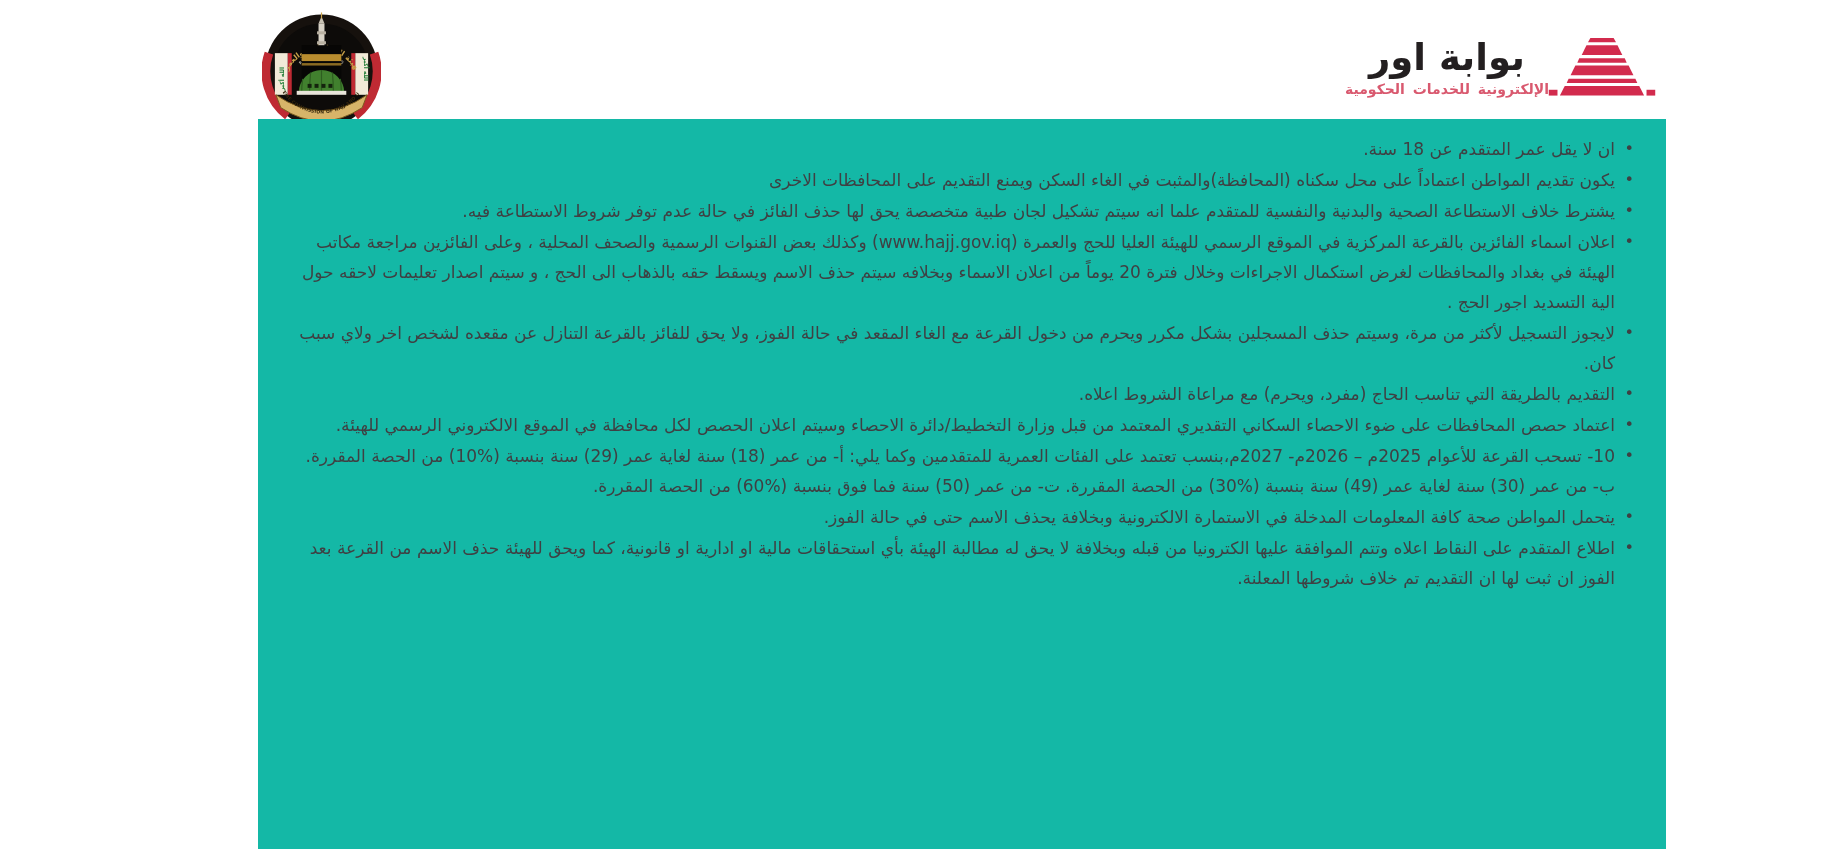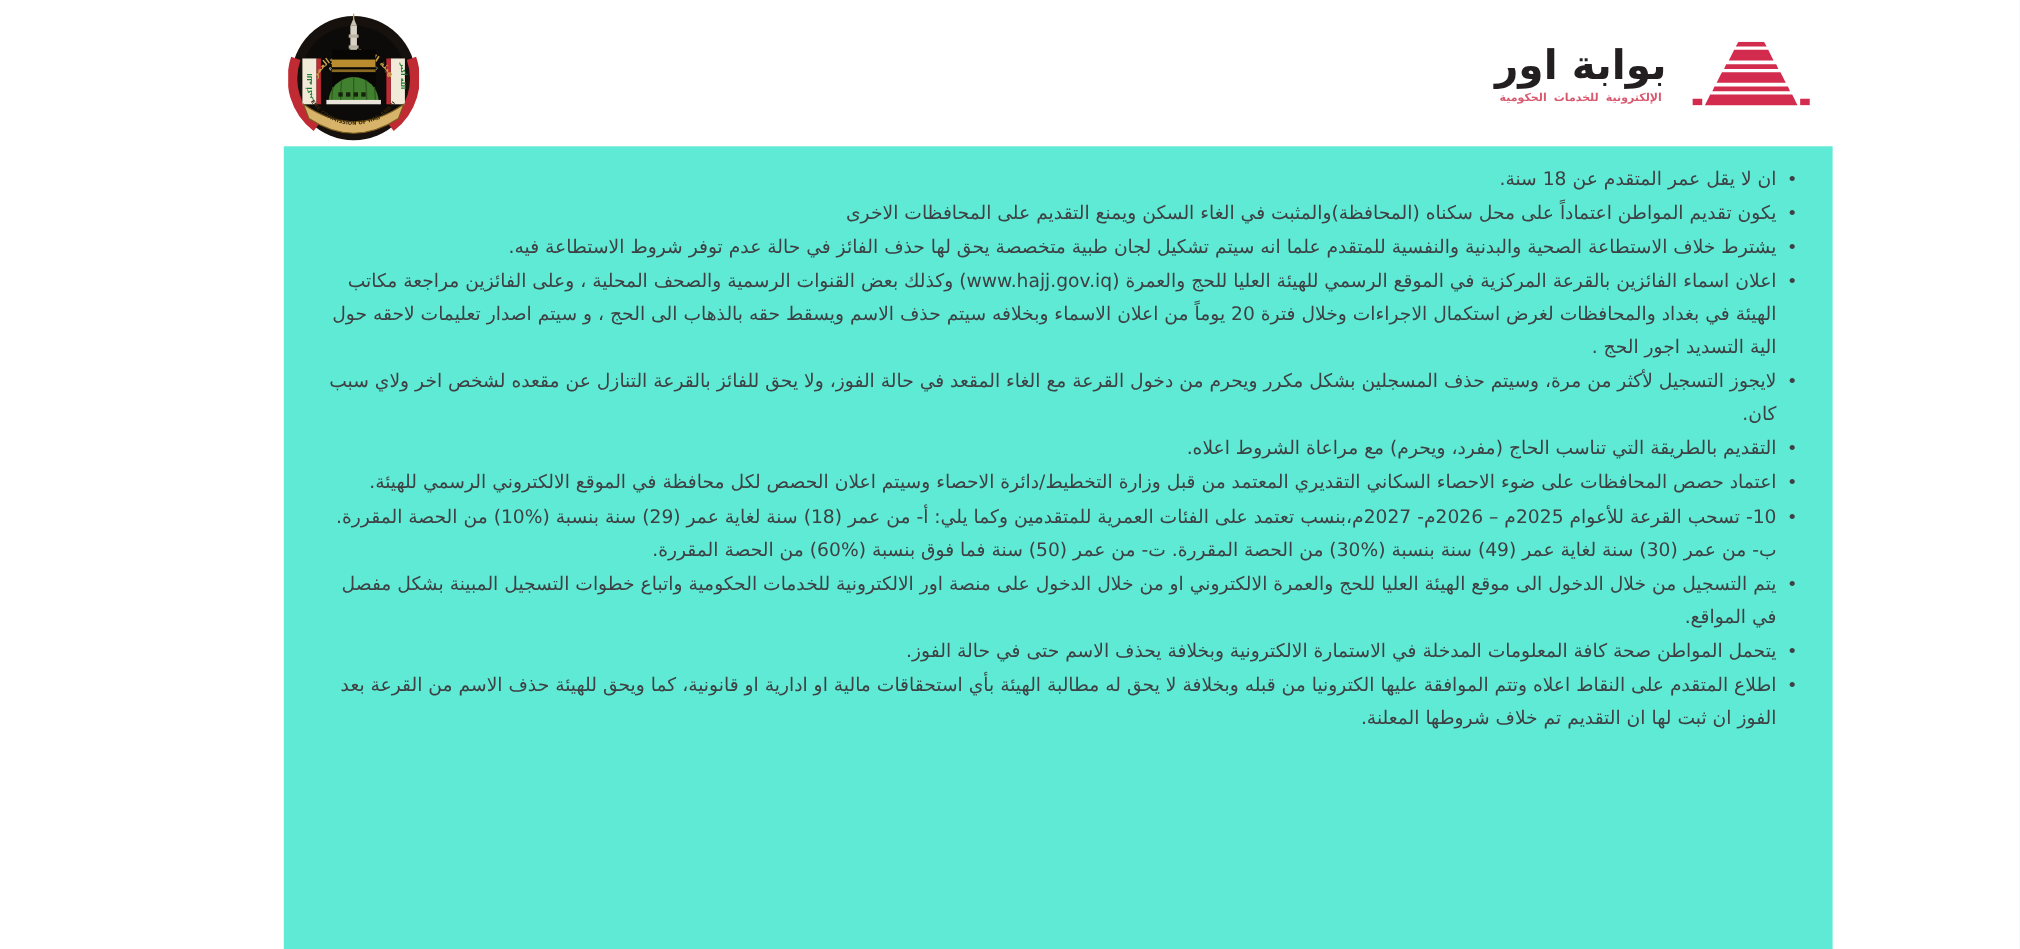--- a/index.html
+++ b/index.html
@@ -9,39 +9,39 @@
     position:relative;
     width:1836px; height:863px;
     background:#ffffff;
     overflow:hidden;
     font-family:"DejaVu Sans","Liberation Sans",sans-serif;
   }
   
   .header { position:absolute; top:0; left:0; width:100%; height:133px; background:#ffffff; }
   .emblem { position:absolute; left:262px; top:11px; width:119px; height:120px; }
   .brand {
-    position:absolute; top:38px; right:180px;
+    position:absolute; top:38px; right:170px;
     display:flex; flex-direction:row; align-items:center; gap:16px;
     direction:ltr;
   }
   .brand-text { display:flex; flex-direction:column; align-items:center; width:150px; }
   .brand-title {
     font-size:37px; font-weight:bold; color:#231f20; line-height:1.05;
     letter-spacing:0; white-space:nowrap;
   }
   .brand-subtitle {
-    margin-top:4px; font-size:10px; color:#d9596f; font-weight:bold;
+    margin-top:4px; font-size:14px; color:#d9596f; font-weight:bold;
     white-space:nowrap; word-spacing:3px;
   }
   .ziggurat { width:128px; height:60px; }
   
   .content {
-    position:absolute; left:258px; top:133px;
+    position:absolute; left:258px; top:119px;
     width:1408px; height:730px;
-    background:#5eead4;
+    background:#14b8a6;
     padding:15px 30px 10px 34px;
     direction:rtl;
   }
   ul.terms { list-style:none; }
   ul.terms li {
     position:relative;
     padding-right:21px;
     margin-bottom:1px;
     font-size:17px;
     line-height:30px;
@@ -147,19 +147,18 @@
   <div class="content">
     <ul class="terms">
       <li><span>ان لا يقل عمر المتقدم عن 18 سنة.</span></li>
       <li><span>يكون تقديم المواطن اعتماداً على محل سكناه (المحافظة)والمثبت في الغاء السكن ويمنع التقديم على المحافظات الاخرى</span></li>
       <li><span>يشترط خلاف الاستطاعة الصحية والبدنية والنفسية للمتقدم علما انه سيتم تشكيل لجان طبية متخصصة يحق لها حذف الفائز في حالة عدم توفر شروط الاستطاعة فيه.</span></li>
       <li><span>اعلان اسماء الفائزين بالقرعة المركزية في الموقع الرسمي للهيئة العليا للحج والعمرة (www.hajj.gov.iq) وكذلك بعض القنوات الرسمية والصحف المحلية ، وعلى الفائزين مراجعة مكاتب الهيئة في بغداد والمحافظات لغرض استكمال الاجراءات وخلال فترة 20 يوماً من اعلان الاسماء وبخلافه سيتم حذف الاسم ويسقط حقه بالذهاب الى الحج ، و سيتم اصدار تعليمات لاحقه حول الية التسديد اجور الحج .</span></li>
       <li><span>لايجوز التسجيل لأكثر من مرة، وسيتم حذف المسجلين بشكل مكرر ويحرم من دخول القرعة مع الغاء المقعد في حالة الفوز، ولا يحق للفائز بالقرعة التنازل عن مقعده لشخص اخر ولاي سبب كان.</span></li>
       <li><span>التقديم بالطريقة التي تناسب الحاج (مفرد، ويحرم) مع مراعاة الشروط اعلاه.</span></li>
       <li><span>اعتماد حصص المحافظات على ضوء الاحصاء السكاني التقديري المعتمد من قبل وزارة التخطيط/دائرة الاحصاء وسيتم اعلان الحصص لكل محافظة في الموقع الالكتروني الرسمي للهيئة.</span></li>
       <li><span>10- تسحب القرعة للأعوام 2025م – 2026م- 2027م،بنسب تعتمد على الفئات العمرية للمتقدمين وكما يلي: أ- من عمر (18) سنة لغاية عمر (29) سنة بنسبة (%10) من الحصة المقررة. ب- من عمر (30) سنة لغاية عمر (49) سنة بنسبة (%30) من الحصة المقررة. ت- من عمر (50) سنة فما فوق بنسبة (%60) من الحصة المقررة.</span></li>
-      <li><span>يتم التسجيل من خلال الدخول الى موقع الهيئة العليا للحج والعمرة الالكتروني او من خلال الدخول على منصة اور الالكترونية للخدمات الحكومية واتباع خطوات التسجيل المبينة بشكل مفصل في المواقع.</span></li>
       <li><span>يتحمل المواطن صحة كافة المعلومات المدخلة في الاستمارة الالكترونية وبخلافة يحذف الاسم حتى في حالة الفوز.</span></li>
       <li><span>اطلاع المتقدم على النقاط اعلاه وتتم الموافقة عليها الكترونيا من قبله وبخلافة لا يحق له مطالبة الهيئة بأي استحقاقات مالية او ادارية او قانونية، كما ويحق للهيئة حذف الاسم من القرعة بعد الفوز ان ثبت لها ان التقديم تم خلاف شروطها المعلنة.</span></li>
     </ul>
   </div>
 
 </div>
 
 </body></html>

